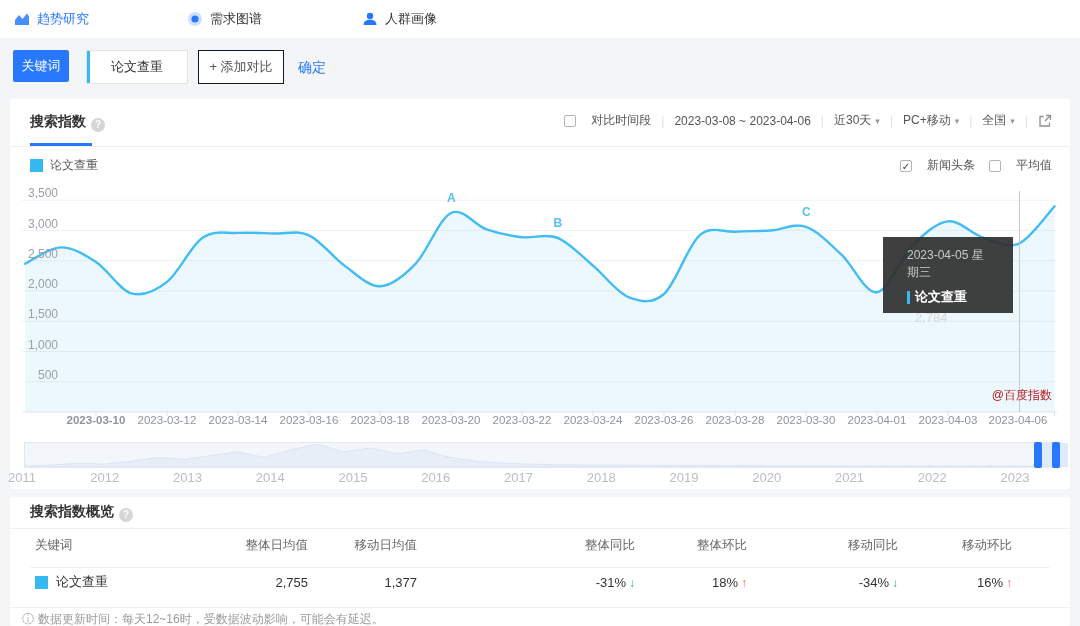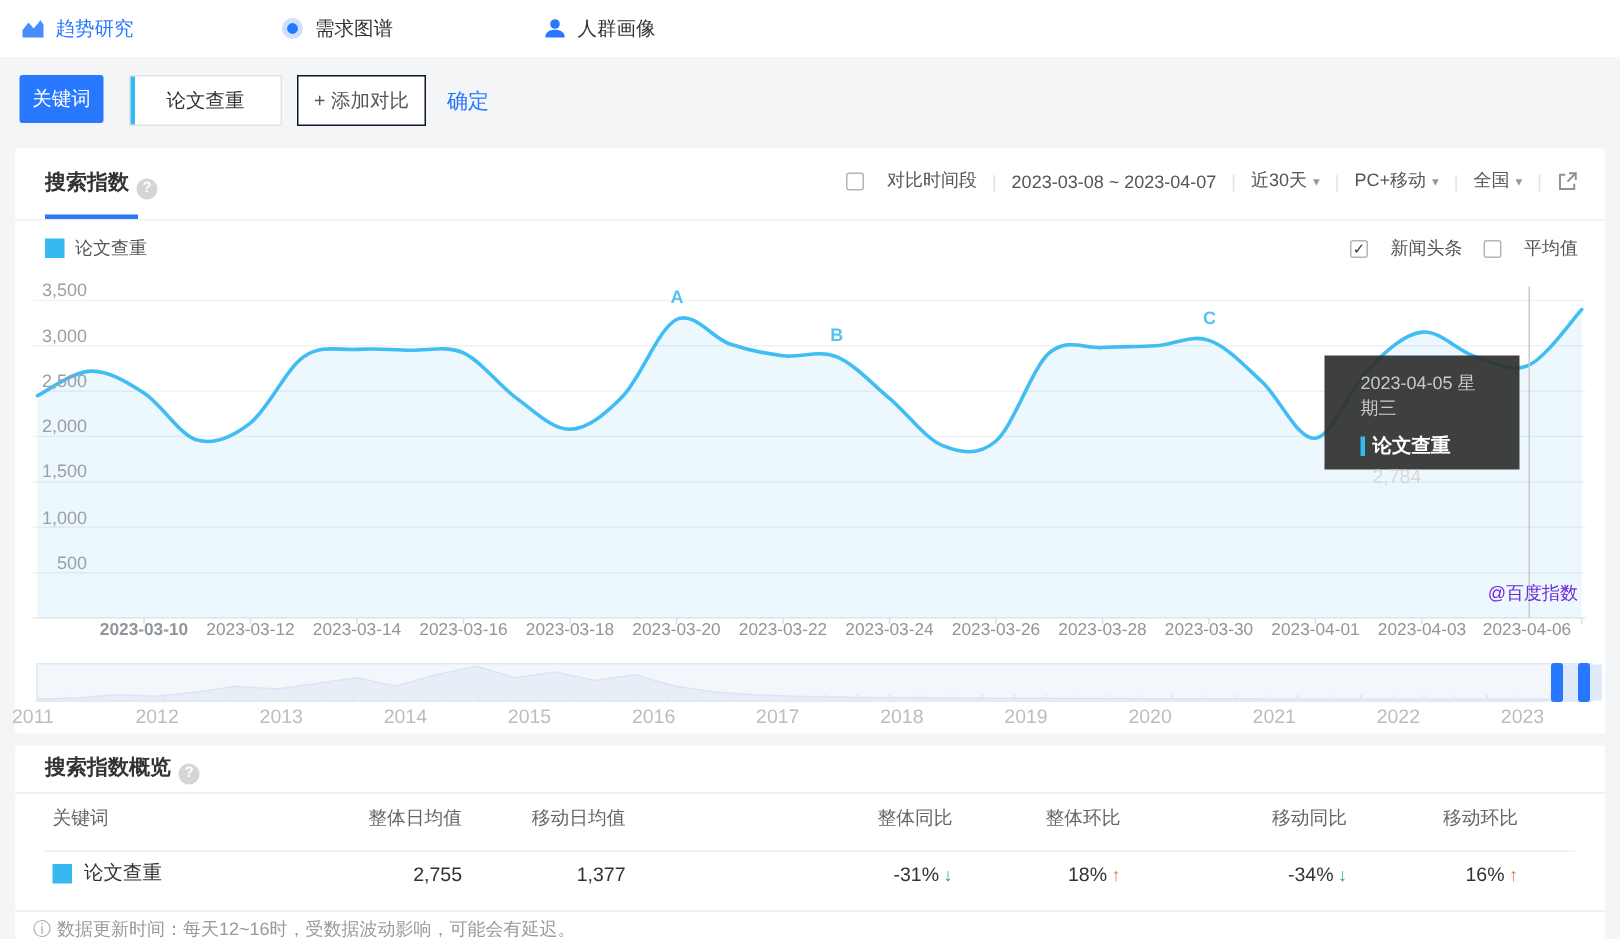--- a/index.html
+++ b/index.html
@@ -42,21 +42,21 @@
   .legend { position:absolute; left:20px; top:58px; display:flex; align-items:center; gap:7px; font-size:12px; color:#555; cursor:pointer; }
   .legend .sq { width:13px; height:13px; background:var(--cyan); }
   .legend-right { position:absolute; right:18px; top:58px; display:flex; align-items:center; gap:14px; font-size:12px; color:#555; }
 
   
   .plot-svg { position:absolute; left:0; top:0; }
   .ylab { position:absolute; width:44px; text-align:right; font-size:12px; color:#9aa0a6; height:16px; line-height:16px; }
   .xlab { position:absolute; width:72px; text-align:center; font-size:11.5px; color:#8f959b; top:315px; }
   .marker { position:absolute; font-size:12px; font-weight:bold; color:#54c3f1; cursor:pointer; }
   .crosshair { position:absolute; width:1px; background:#c9c9c9; }
-  .watermark { position:absolute; right:18px; top:288px; font-size:12px; color:#6d28d9; }
+  .watermark { position:absolute; right:18px; top:288px; font-size:12px; color:#b91c1c; }
 
   .tooltip { position:absolute; width:130px; height:76px; background:rgba(48,48,48,0.93); border-radius:0; padding:10px 24px; color:#fff; }
   .tooltip .tdate { font-size:12px; color:#c9c9c9; }
   .tooltip .tser { display:flex; align-items:center; gap:5px; margin-top:7px; font-size:13px; font-weight:bold; color:#fff; }
   .tooltip .tser .tbar { width:3px; height:13px; background:var(--cyan); }
   .tooltip .tval { margin-top:4px; margin-left:8px; font-size:13px; color:#d8d8d8; }
 
   
   .slider { position:absolute; left:14px; top:343px; width:1038px; height:26px; background:#f3f7fc; border:1px solid #e2e9f3; cursor:pointer; }
   .slider .ticks { position:absolute; left:0; bottom:0; width:100%; height:4px; background:repeating-linear-gradient(90deg,#e2e9f3 0 1px,transparent 1px 21px); }
@@ -123,21 +123,21 @@
     </div>
     <div class="tab-underline"></div>
     <div class="head-divider"></div>
 
     <div class="head-controls">
       <span class="ctrl-label">
           <span class="cbx"></span>
           <span>对比时间段</span>
         </span>
       <span class="sep">|</span>
-      <span>2023-03-08 ~ 2023-04-07</span>
+      <span>2023-03-08 ~ 2023-04-06</span>
       <span class="sep">|</span>
       <span class="drop">
           <span>近30天</span>
           <span class="caret">▾</span>
         </span>
       <span class="sep">|</span>
       <span class="drop">
           <span>PC+移动</span>
           <span class="caret">▾</span>
         </span>

